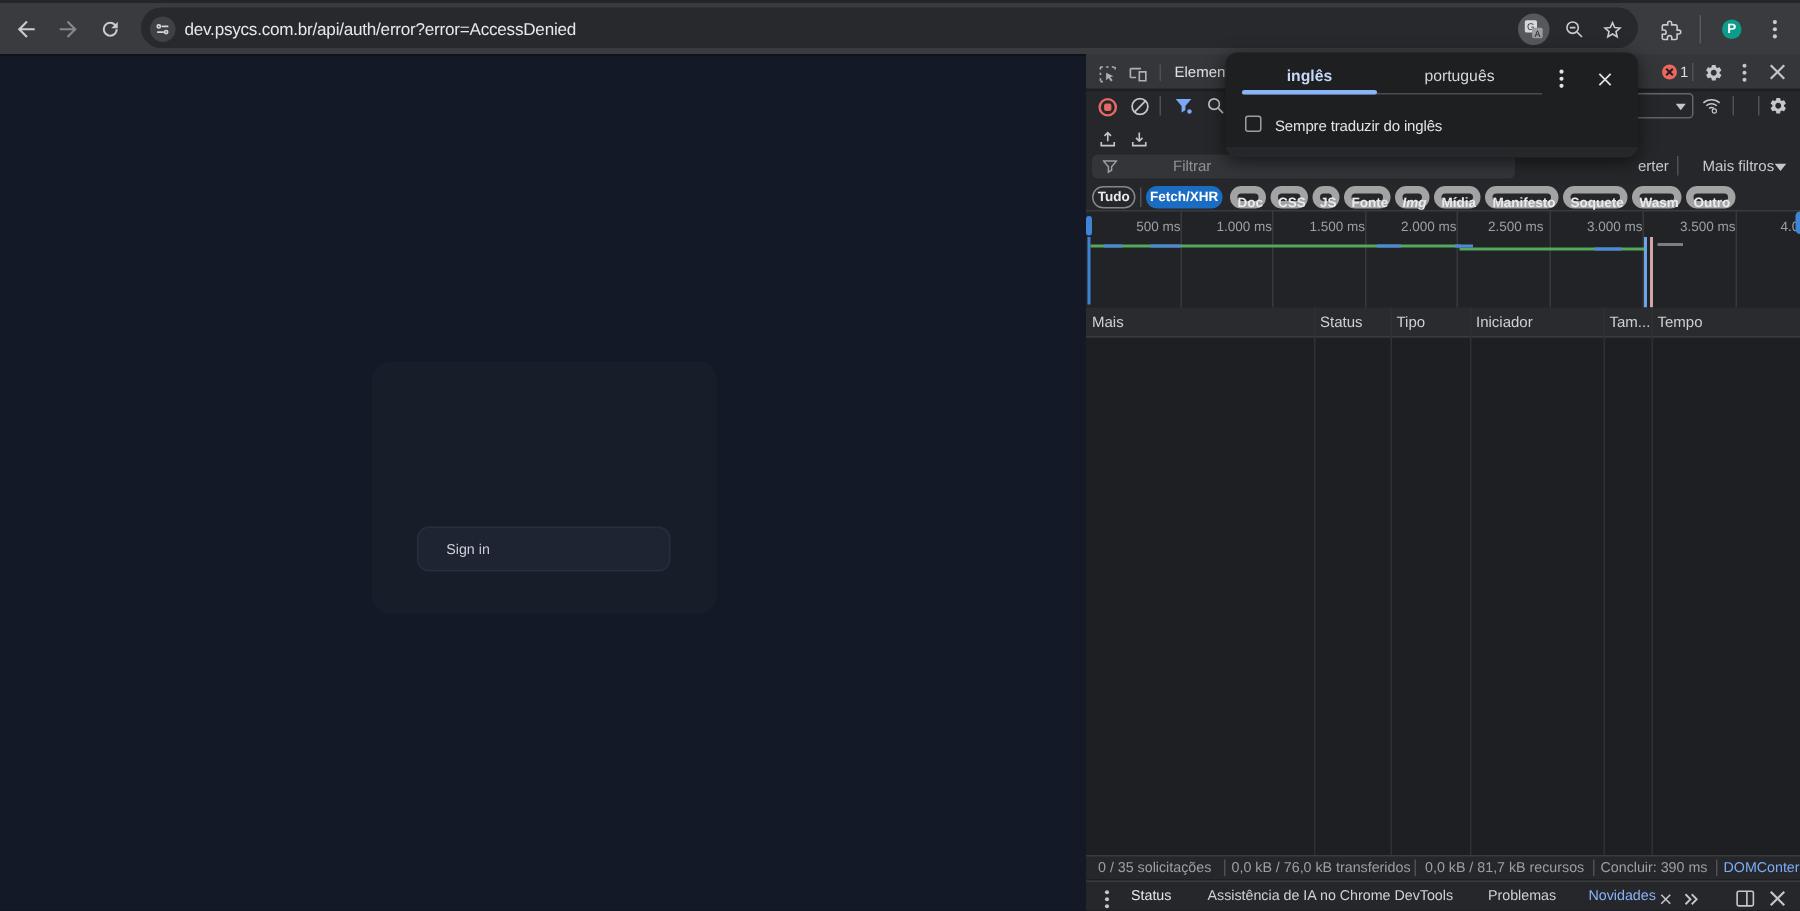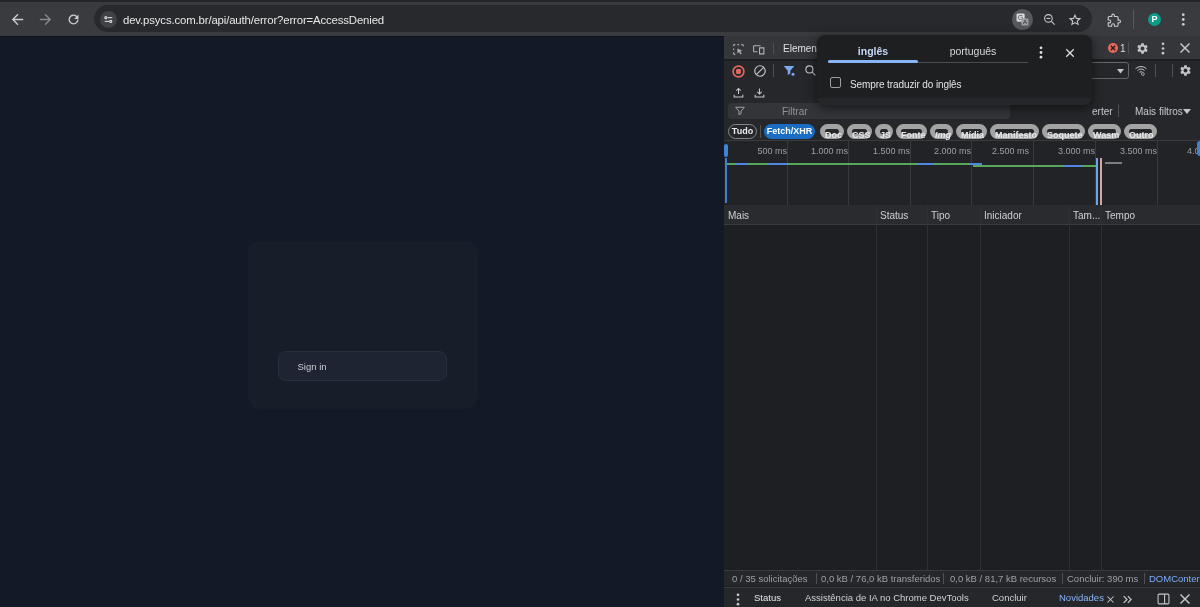--- a/index.html
+++ b/index.html
@@ -247,21 +247,21 @@
     <div class="abs sb" style="left:425px;color:#7cacf8;">DOMConter</div>
 
     <div class="abs" style="left:0;top:551px;width:476px;height:56px;background:#26272a;border-top:1px solid #3a3b3d;"></div>
     <svg class="abs" style="left:12px;top:557px;" width="4" height="13" viewBox="0 0 4 13" fill="#c3c6ca">
         <circle cx="2" cy="1.8" r="1.35"></circle>
         <circle cx="2" cy="6.5" r="1.35"></circle>
         <circle cx="2" cy="11.2" r="1.35"></circle>
       </svg>
     <div class="abs dt" style="left:30px;color:#e4e6ea;">Status</div>
     <div class="abs dt" style="left:81px;">Assistência de IA no Chrome DevTools</div>
-    <div class="abs dt" style="left:268px;">Concluir</div>
+    <div class="abs dt" style="left:268px;">Problemas</div>
     <div class="abs dt" style="left:335px;color:#8ab4f8;">Novidades</div>
     <svg class="abs" style="left:382px;top:559px;" width="9" height="9" viewBox="0 0 12 12" stroke="#c3c6ca" stroke-width="1.4">
         <line x1="2" y1="2" x2="10" y2="10"></line>
         <line x1="10" y1="2" x2="2" y2="10"></line>
       </svg>
     <svg class="abs" style="left:398px;top:559px;" width="10" height="9" viewBox="0 0 12 10" fill="none" stroke="#c3c6ca" stroke-width="1.5">
         <path d="M2 1l4 4-4 4M7 1l4 4-4 4"></path>
       </svg>
     <svg class="abs" style="left:433px;top:557px;" width="13" height="12" viewBox="0 0 24 22" fill="none" stroke="#c3c6ca" stroke-width="2">
         <rect x="2" y="2" width="20" height="18" rx="2"></rect>

